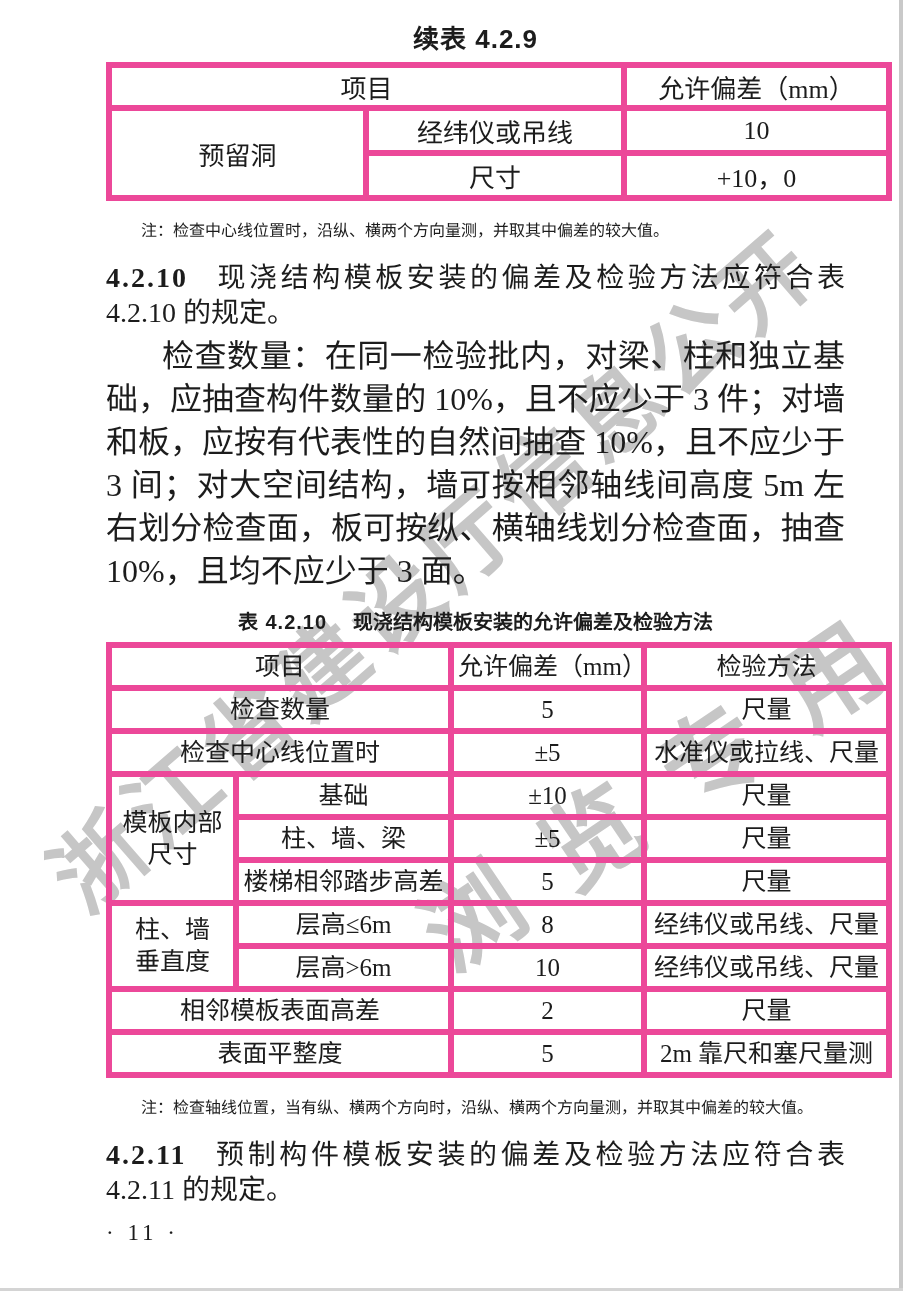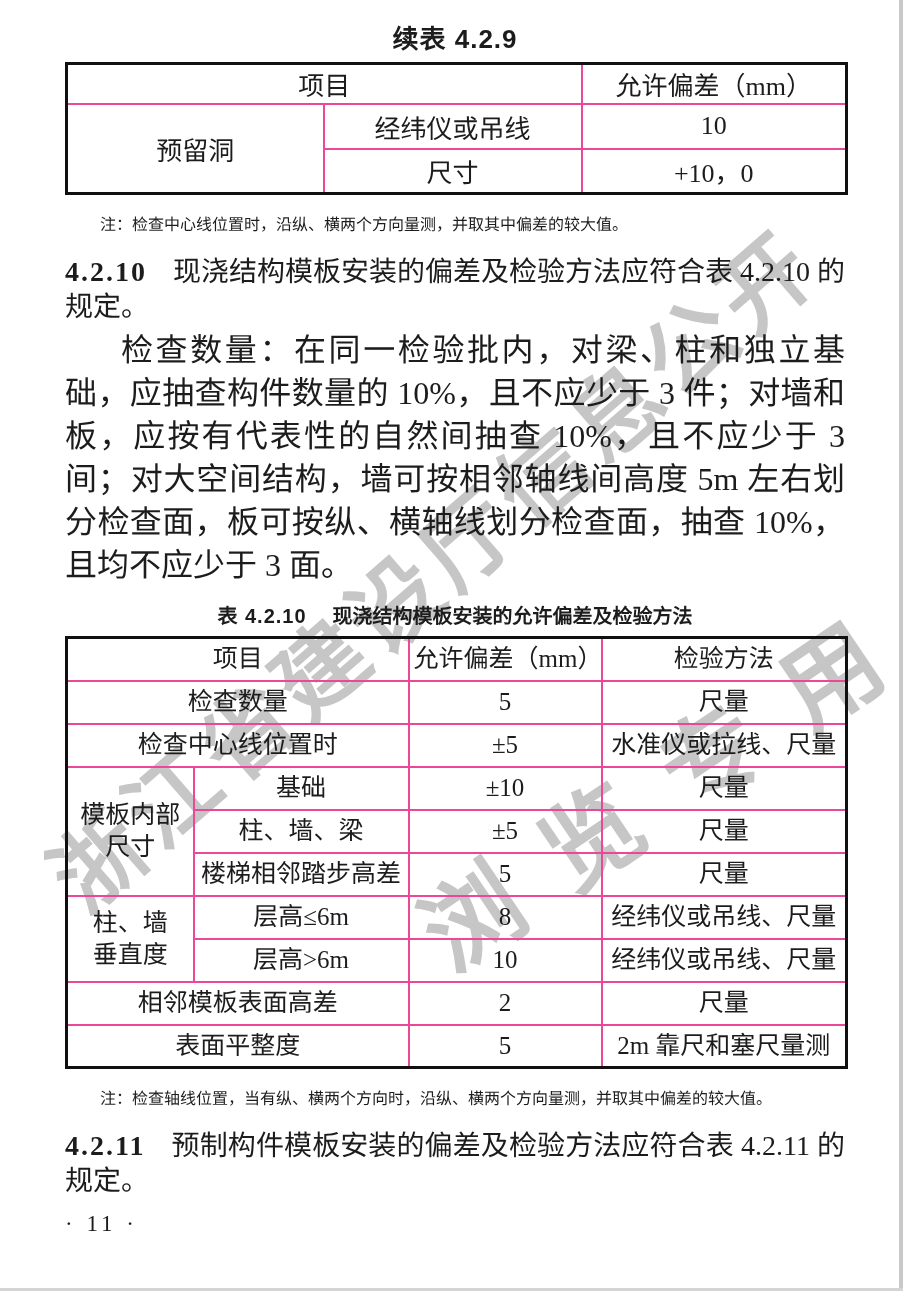--- a/index.html
+++ b/index.html
@@ -43,40 +43,40 @@
     width: 560px;
     left: 380px;
     top: 711px;
     font-size: 98px;
     letter-spacing: 46px;
     transform: rotate(-34deg);
     transform-origin: center center;
   }
 
   
-  .content { position: relative; z-index: 2; padding: 0 58px 0 65px; }
+  .content { position: relative; z-index: 2; padding: 0 58px 0 65px; margin-left: 41px; }
 
   .cont-title {
     margin-top: 22px;
     text-align: center;
     font-family: "Liberation Sans", "DejaVu Sans", sans-serif;
     font-weight: bold;
     font-size: 26px;
     line-height: 34px;
     letter-spacing: 1px;
   }
 
   table.doc-table {
     border-collapse: collapse;
     table-layout: fixed;
     width: 780px;
     background: transparent;
   }
   table.doc-table td {
-    border: 2px solid #ec4899;
+    border: 6px solid #ec4899;
     text-align: center;
     vertical-align: middle;
     font-size: 26px;
     padding: 0 4px;
     overflow: hidden;
   }
   table.t1 { margin-top: 6px; border: 3px solid #101010; }
   table.t1 td.hdr { height: 40px; }
   table.t1 td { height: 45px; }
 

